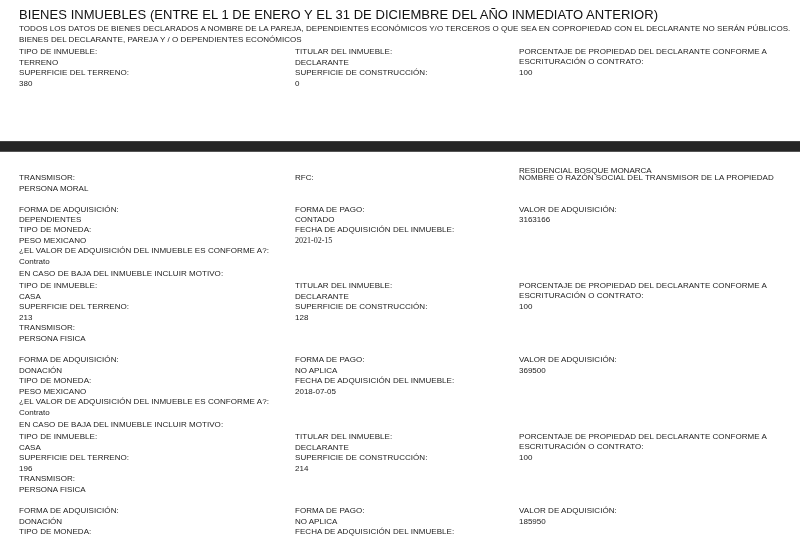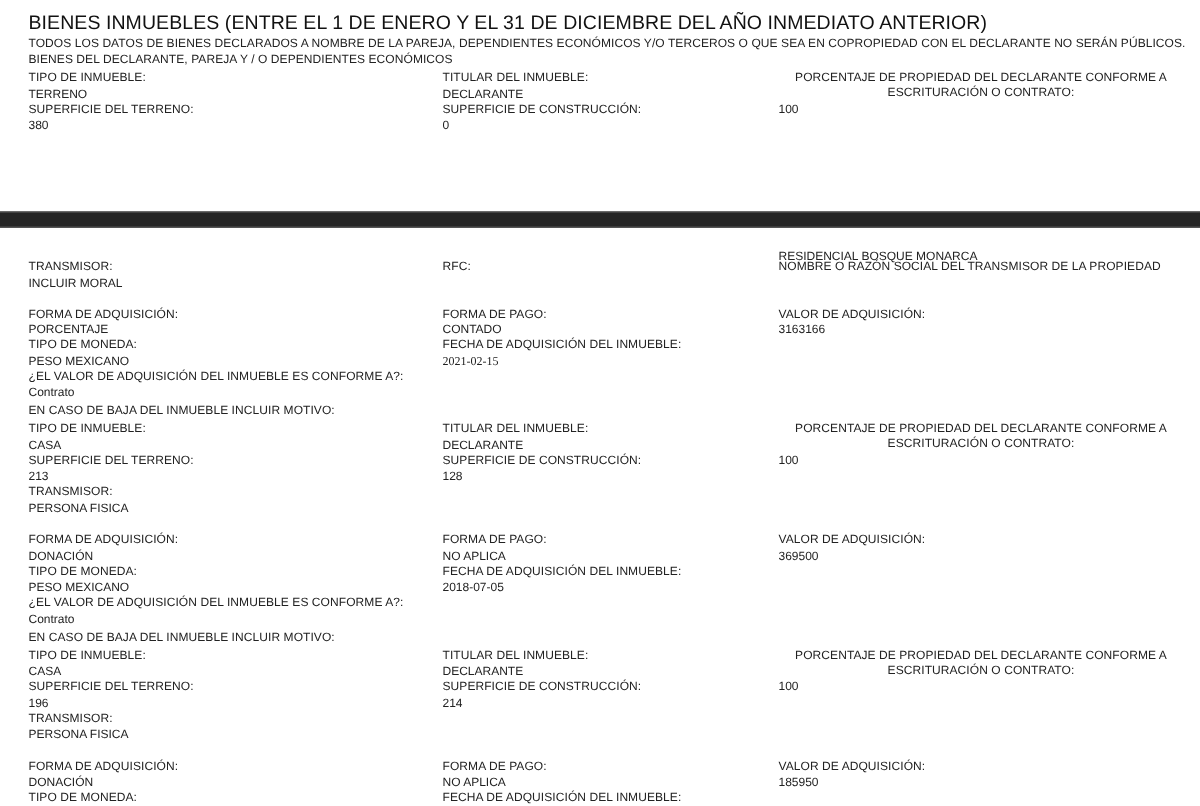--- a/index.html
+++ b/index.html
@@ -1,20 +1,20 @@
 <!DOCTYPE html>
 <html><head>
 <meta charset="utf-8">
 <style>
   * { margin: 0; padding: 0; box-sizing: border-box; }
   html, body { width: 800px; height: 537px; overflow: hidden; background: #ffffff; }
   body { font-family: "Liberation Sans", sans-serif; color: #1a1a1a; position: relative; }
   .abs { position: absolute; white-space: nowrap; }
   .title { font-size: 13px; color: #111; letter-spacing: 0.05px; }
-  .t { font-size: 8px; line-height: 10px; color: #222; letter-spacing: 0.05px; text-align: center; }
+  .t { font-size: 8px; line-height: 10px; color: #222; letter-spacing: 0.05px; }
   .v { font-size: 8px; line-height: 10px; color: #222; }
   .sep { position: absolute; left: 0; top: 141px; width: 800px; height: 11px; background: #262626; border-top: 1px solid #444; border-bottom: 1px solid #555; }
   .wrap2 { white-space: normal; width: 270px; }
 </style>
 </head>
 <body>
 
 <div class="abs title" style="left:19px; top:7px;">BIENES INMUEBLES (ENTRE EL 1 DE ENERO Y EL 31 DE DICIEMBRE DEL AÑO INMEDIATO ANTERIOR)</div>
 <div class="abs t" style="left:19px; top:24px;">TODOS LOS DATOS DE BIENES DECLARADOS A NOMBRE DE LA PAREJA, DEPENDIENTES ECONÓMICOS Y/O TERCEROS O QUE SEA EN COPROPIEDAD CON EL DECLARANTE NO SERÁN PÚBLICOS.</div>
 <div class="abs t" style="left:19px; top:35px;">BIENES DEL DECLARANTE, PAREJA Y / O DEPENDIENTES ECONÓMICOS</div>
@@ -28,28 +28,28 @@
 <div class="abs v" style="left:295px; top:58px;">DECLARANTE</div>
 <div class="abs t" style="left:295px; top:68px;">SUPERFICIE DE CONSTRUCCIÓN:</div>
 <div class="abs v" style="left:295px; top:79px;">0</div>
 
 <div class="abs t wrap2" style="left:519px; top:47px;">PORCENTAJE DE PROPIEDAD DEL DECLARANTE CONFORME A ESCRITURACIÓN O CONTRATO:</div>
 <div class="abs v" style="left:519px; top:68px;">100</div>
 
 <div class="sep"></div>
 
 <div class="abs t" style="left:19px; top:173px;">TRANSMISOR:</div>
-<div class="abs v" style="left:19px; top:184px;">INCLUIR MORAL</div>
+<div class="abs v" style="left:19px; top:184px;">PERSONA MORAL</div>
 <div class="abs t" style="left:295px; top:173px;">RFC:</div>
 <div class="abs v" style="left:295px; top:184px;"></div>
 <div class="abs t" style="left:519px; top:173px;">NOMBRE O RAZÓN SOCIAL DEL TRANSMISOR DE LA PROPIEDAD</div>
 <div class="abs v" style="left:519px; top:166px;">RESIDENCIAL BOSQUE MONARCA</div>
 
 <div class="abs t" style="left:19px; top:205px;">FORMA DE ADQUISICIÓN:</div>
-<div class="abs v" style="left:19px; top:215px;">PORCENTAJE</div>
+<div class="abs v" style="left:19px; top:215px;">DEPENDIENTES</div>
 <div class="abs t" style="left:19px; top:225px;">TIPO DE MONEDA:</div>
 <div class="abs v" style="left:19px; top:236px;">PESO MEXICANO</div>
 <div class="abs t" style="left:19px; top:246px;">¿EL VALOR DE ADQUISICIÓN DEL INMUEBLE ES CONFORME A?:</div>
 <div class="abs v" style="left:19px; top:257px;">Contrato</div>
 <div class="abs t" style="left:19px; top:269px;">EN CASO DE BAJA DEL INMUEBLE INCLUIR MOTIVO:</div>
 
 <div class="abs t" style="left:295px; top:205px;">FORMA DE PAGO:</div>
 <div class="abs v" style="left:295px; top:215px;text-align:center;">CONTADO</div>
 <div class="abs t" style="left:295px; top:225px;">FECHA DE ADQUISICIÓN DEL INMUEBLE:</div>
 <div class="abs v" style="left:295px; top:236px;font-family:Liberation Serif, serif;">2021-02-15</div>

